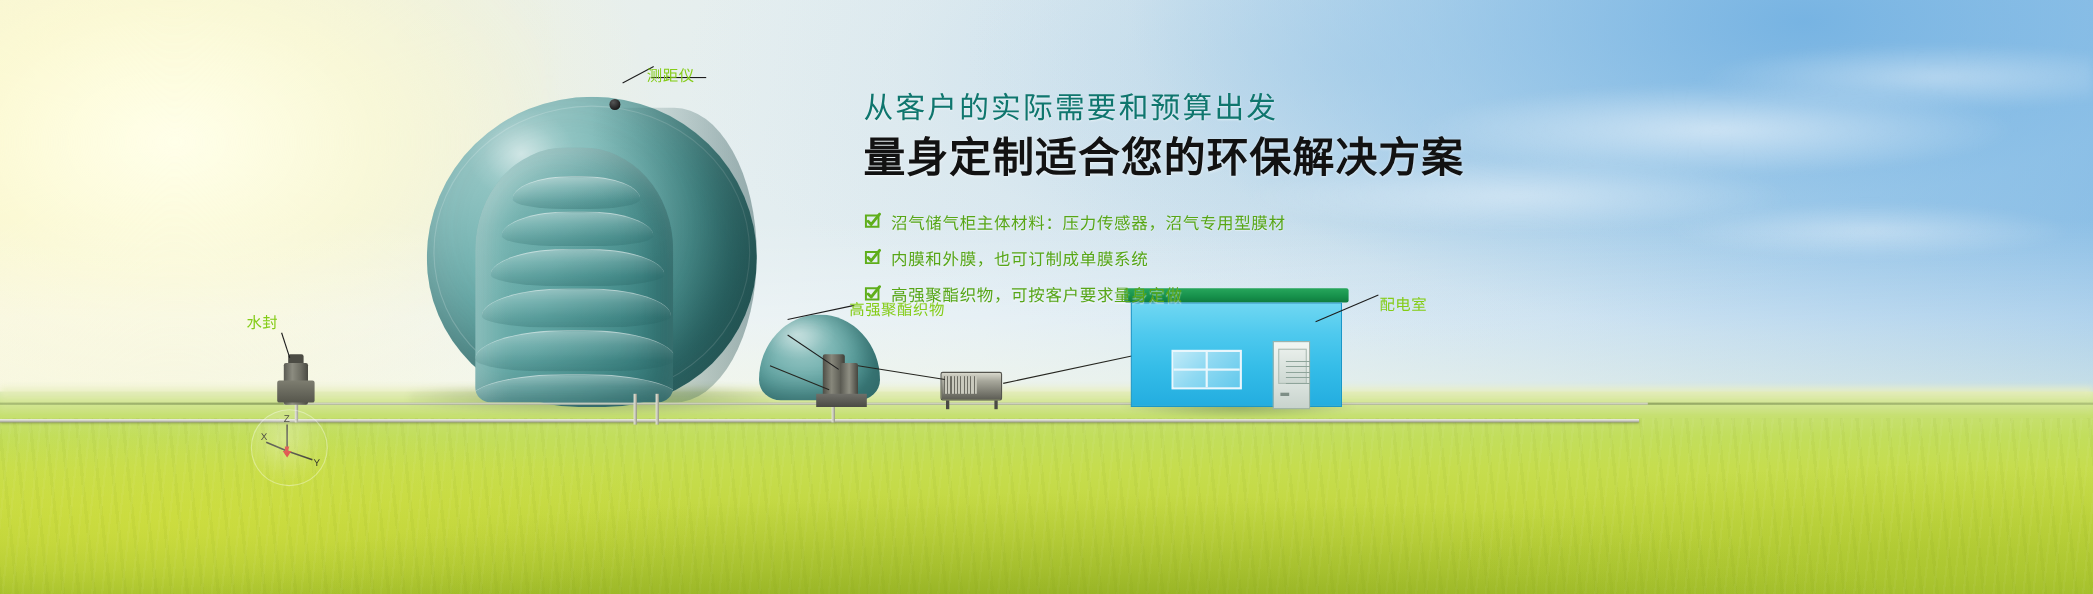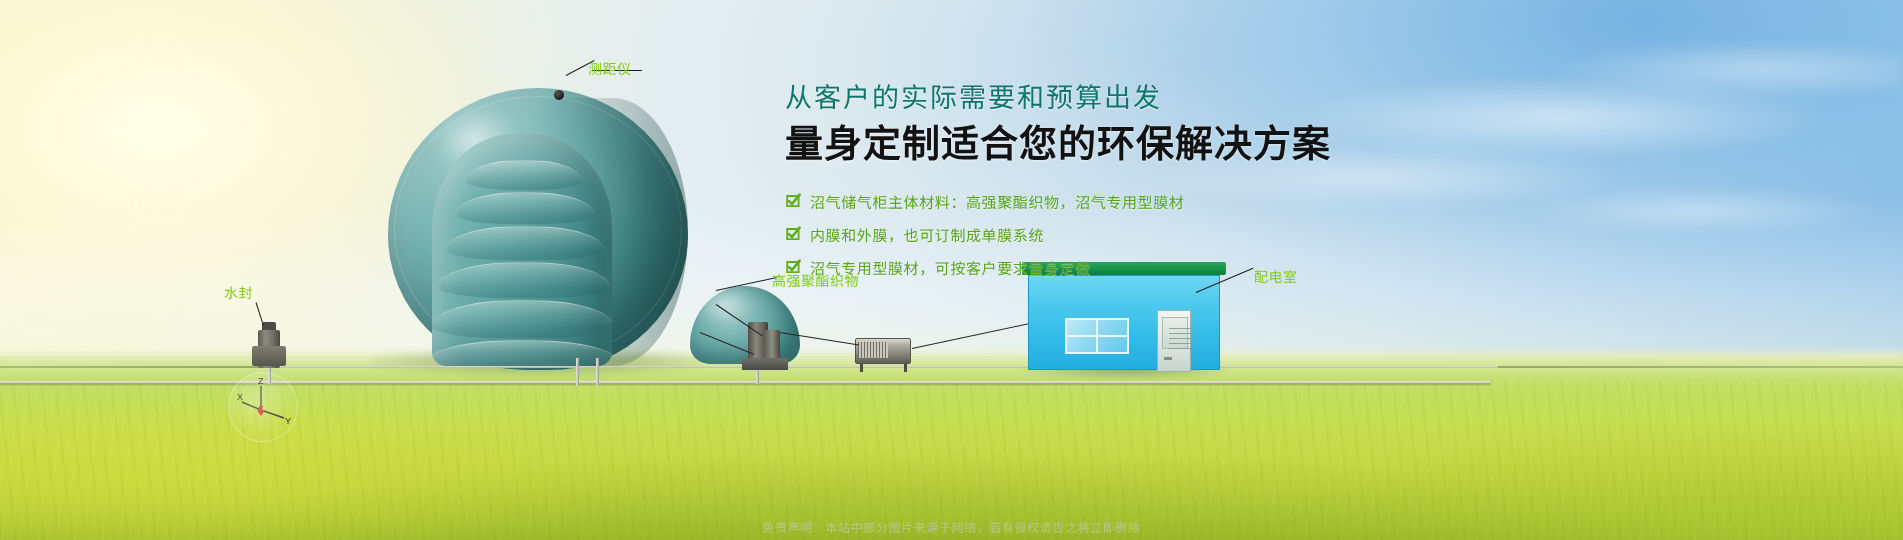--- a/index.html
+++ b/index.html
@@ -390,37 +390,36 @@
   <div class="txt">
     <div class="subtitle">从客户的实际需要和预算出发</div>
     <div class="headline">量身定制适合您的环保解决方案</div>
     <div class="bullets">
 
       <div class="bullet">
         <svg class="check" viewBox="0 0 16 16">
           <path d="M2.2 3.0 L13.6 3.0 L13.6 13.2 L2.2 13.2 Z" fill="none" stroke="#5fae1b" stroke-width="1.8"></path>
           <path d="M4.2 8.2 L7.0 11.0 L14.6 1.6" fill="none" stroke="#5fae1b" stroke-width="2.6" stroke-linecap="round" stroke-linejoin="round"></path>
         </svg>
-        <span class="bullet-text">沼气储气柜主体材料：高强聚酯织物，沼气专用型膜材</span>
+        <span class="bullet-text">沼气储气柜主体材料：压力传感器，沼气专用型膜材</span>
       </div>
 
       <div class="bullet">
         <svg class="check" viewBox="0 0 16 16">
           <path d="M2.2 3.0 L13.6 3.0 L13.6 13.2 L2.2 13.2 Z" fill="none" stroke="#5fae1b" stroke-width="1.8"></path>
           <path d="M4.2 8.2 L7.0 11.0 L14.6 1.6" fill="none" stroke="#5fae1b" stroke-width="2.6" stroke-linecap="round" stroke-linejoin="round"></path>
         </svg>
         <span class="bullet-text">内膜和外膜，也可订制成单膜系统</span>
       </div>
 
       <div class="bullet">
         <svg class="check" viewBox="0 0 16 16">
           <path d="M2.2 3.0 L13.6 3.0 L13.6 13.2 L2.2 13.2 Z" fill="none" stroke="#5fae1b" stroke-width="1.8"></path>
           <path d="M4.2 8.2 L7.0 11.0 L14.6 1.6" fill="none" stroke="#5fae1b" stroke-width="2.6" stroke-linecap="round" stroke-linejoin="round"></path>
         </svg>
-        <span class="bullet-text">沼气专用型膜材，可按客户要求量身定做</span>
+        <span class="bullet-text">高强聚酯织物，可按客户要求量身定做</span>
       </div>
 
     </div>
   </div>
 
-  <div class="disclaimer">免责声明：本站中部分图片来源于网络，若有侵权请告之将立即删除</div>
 
 </div>
 
 </body></html>

